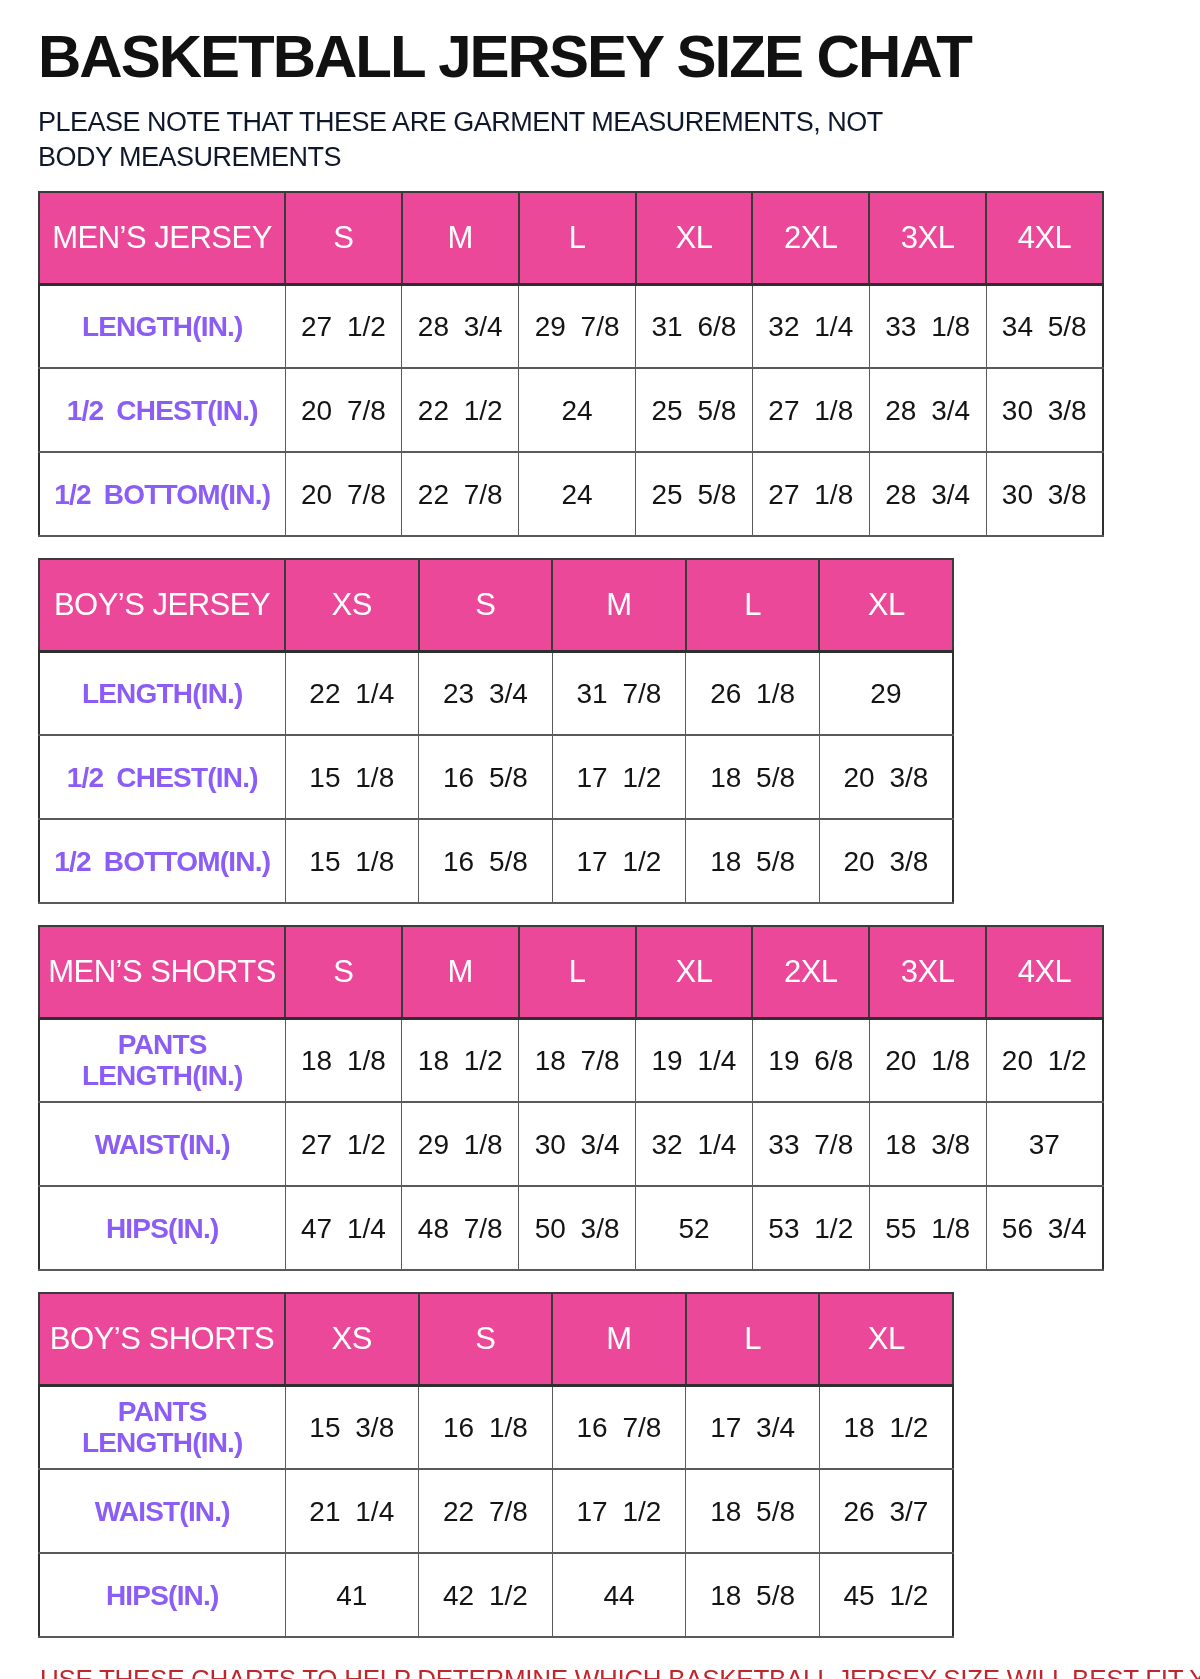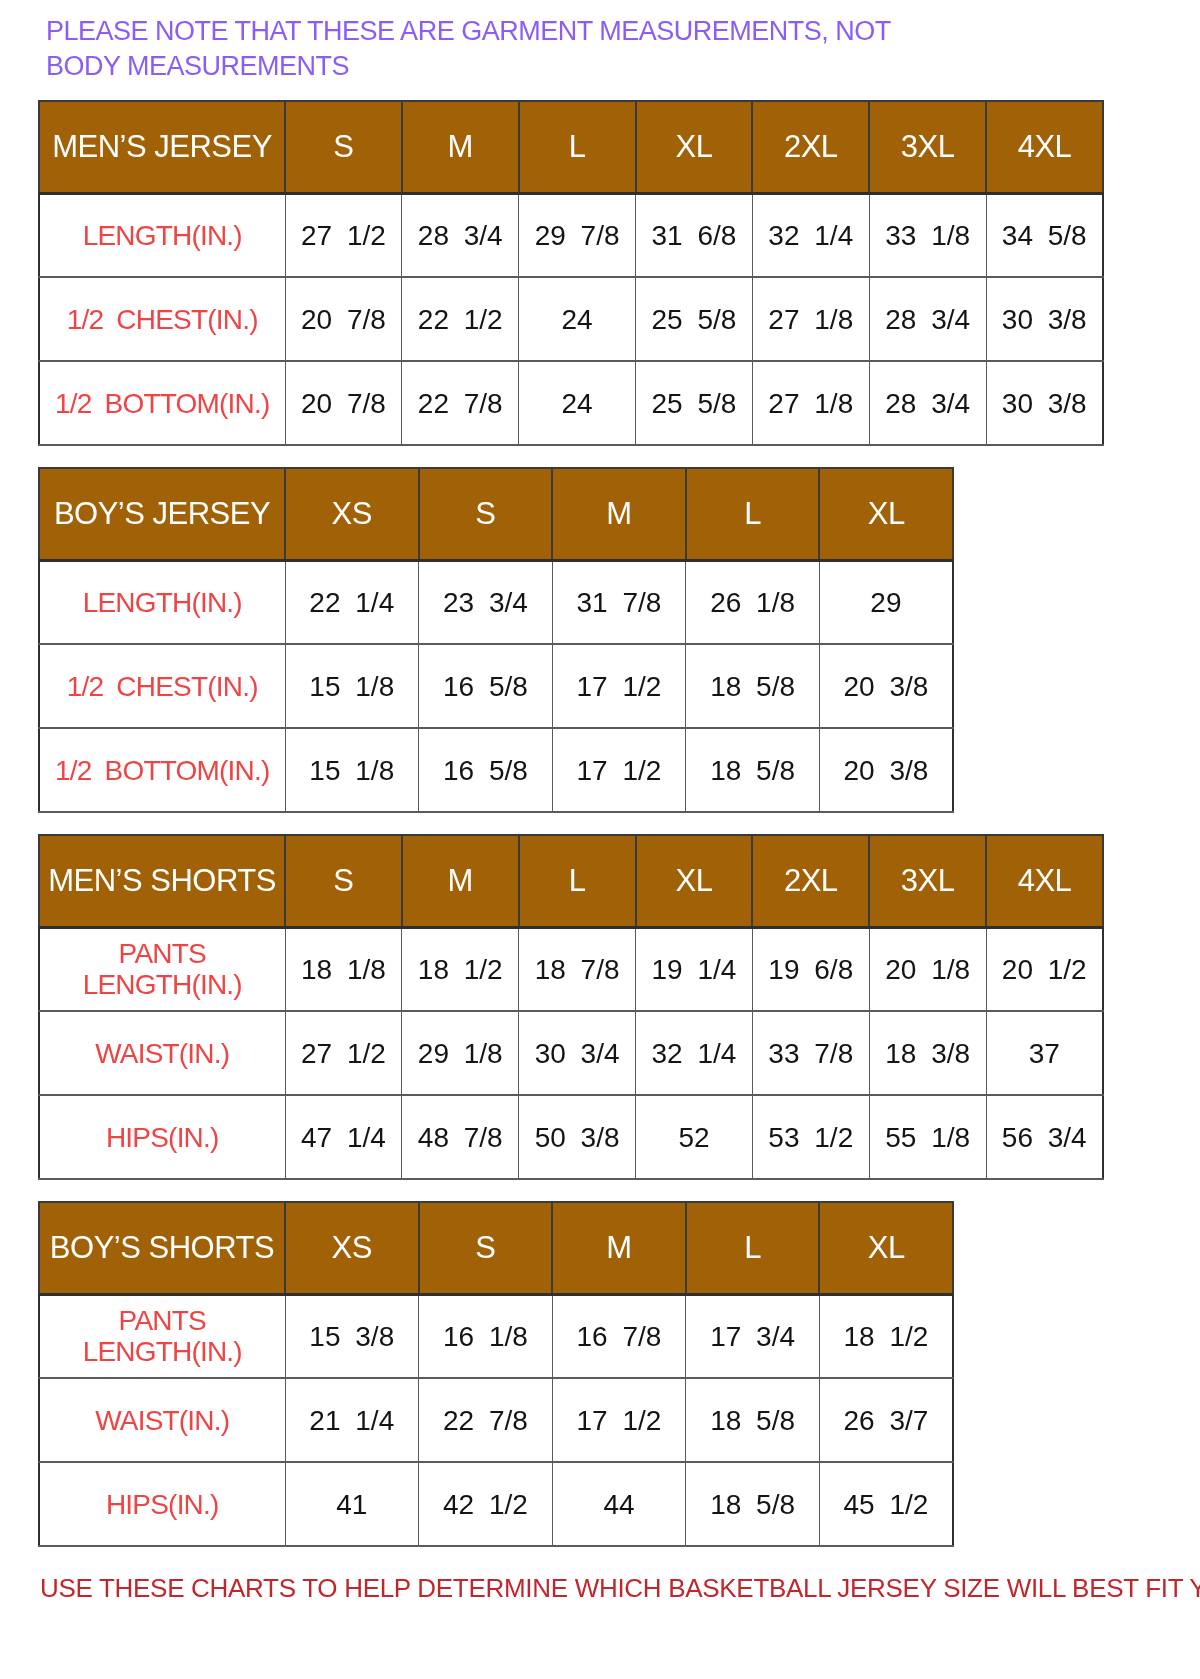--- a/index.html
+++ b/index.html
@@ -16,40 +16,40 @@
   .page-title {
     margin: 8px 0 14px 0;
     font-size: 60px;
     font-weight: 700;
     letter-spacing: -2px;
     color: #111111;
     white-space: nowrap;
   }
   .note {
     max-width: 860px;
-    margin: 0 0 16px 8px;
+    margin: 0 0 16px 0;
     font-size: 27px;
     line-height: 1.3;
     font-weight: 400;
-    color: #8b5cf6;
+    color: #0f172a;
     letter-spacing: -0.5px;
   }
 
   table.size-table {
     border-collapse: collapse;
     table-layout: fixed;
     margin: 0 0 21px 0;
     border: 2px solid #2f2f2f;
   }
   table.size-table.wide  { width: 1066px; }
   table.size-table.narrow { width: 916px; }
 
   .size-table thead tr { height: 92px; }
   .size-table thead th {
-    background: #a16207;
+    background: #ec4899;
     color: #ffffff;
     font-weight: 400;
     font-size: 31px;
     letter-spacing: -0.5px;
     border: 2px solid #3a3a3a;
     border-bottom: 3px solid #2f2f2f;
     text-align: center;
     vertical-align: middle;
   }
   .size-table tbody tr { height: 84px; }
@@ -57,24 +57,24 @@
     background: #ffffff;
     border: 1px solid #5a5a5a;
     border-top-width: 2px;
     border-bottom-width: 2px;
     text-align: center;
     vertical-align: middle;
     font-size: 28px;
     line-height: 1.12;
   }
   .size-table td.row-label {
-    font-weight: 400;
+    font-weight: 700;
     letter-spacing: -0.8px;
     word-spacing: 6px;
-    color: #ef4444;
+    color: #8b5cf6;
     padding: 0 12px;
   }
   .size-table td.value {
     font-weight: 400;
     word-spacing: 7px;
     color: #141414;
   }
 
   .footer-note {
     margin: 26px 0 0 2px;
@@ -82,20 +82,21 @@
     font-weight: 400;
     letter-spacing: -0.3px;
     color: #c2262d;
     white-space: nowrap;
   }
 </style>
 </head>
 <body>
 
 <div class="page">
+  <h1 class="page-title">BASKETBALL JERSEY SIZE CHAT</h1>
 
   <p class="note">PLEASE NOTE THAT THESE ARE GARMENT MEASUREMENTS, NOT BODY MEASUREMENTS</p>
 
   <div>
       <table class="size-table wide">
         <colgroup>
           <col style="width: 246px;">
           <col>
           <col>
           <col>

